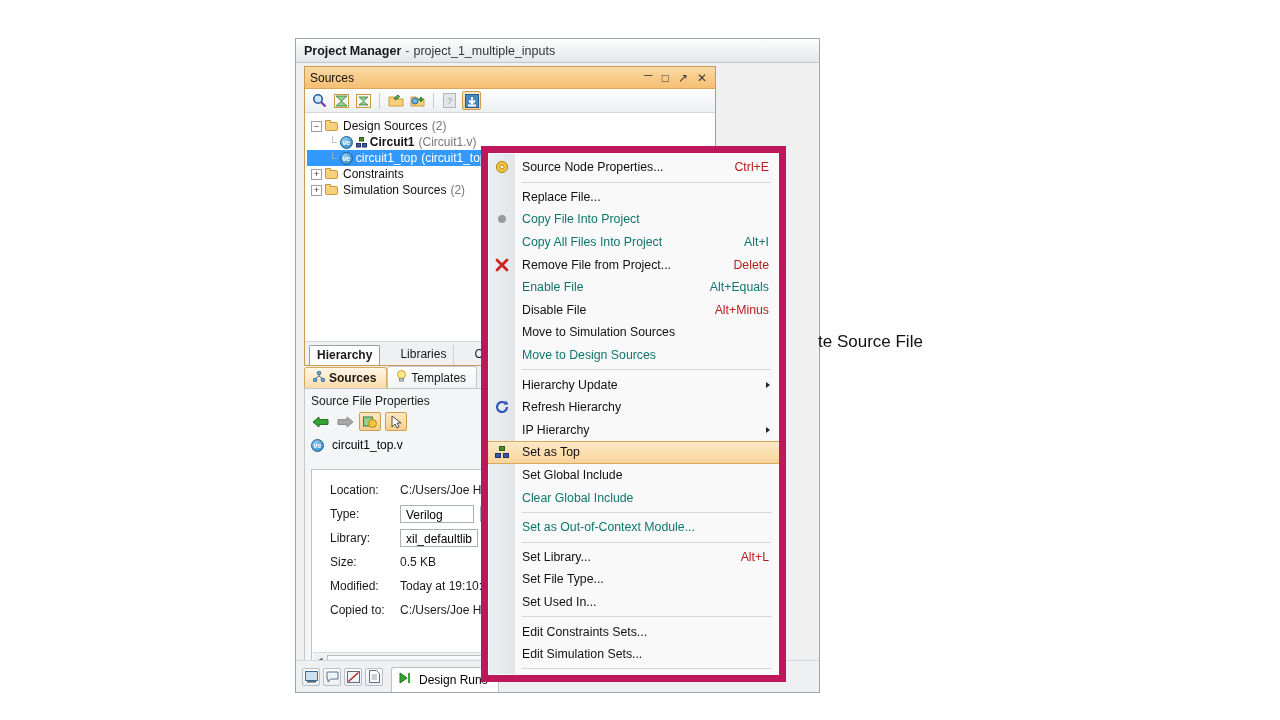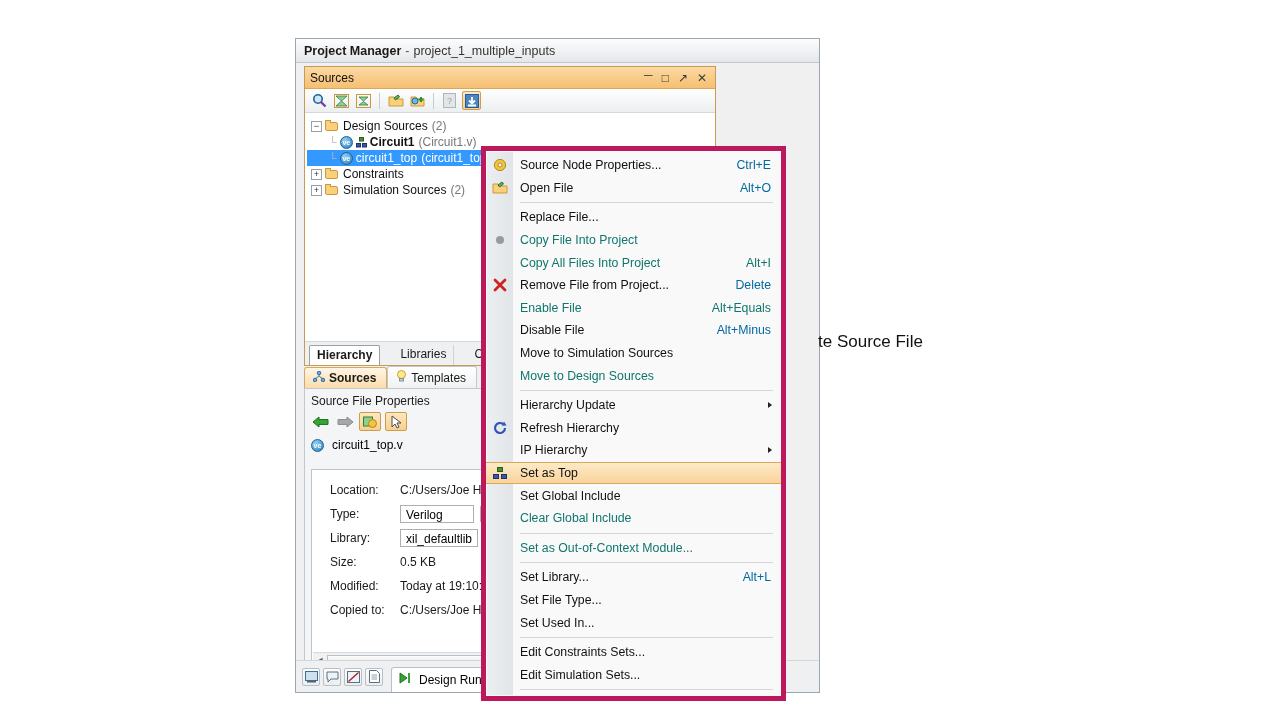--- a/index.html
+++ b/index.html
@@ -135,29 +135,29 @@
      border-top:1px solid #d4d8db;display:flex;align-items:center;padding-left:6px;box-sizing:border-box;}
   .bicon{width:18px;height:18px;border:1px solid #b9bfc4;background:linear-gradient(#fdfdfd,#eceff1);
      margin-right:3px;display:flex;align-items:center;justify-content:center;box-sizing:border-box;border-radius:2px;}
   #design-runs-tab{display:flex;align-items:center;gap:6px;margin-left:5px;background:#fff;
      border:1px solid #b9bfc4;border-bottom:none;border-radius:3px 3px 0 0;padding:4px 10px 5px 7px;
      font-size:12px;align-self:flex-end;}
 
   
   #ctxmenu{
     position:absolute;left:481px;top:146px;width:305px;
-    background:#f9f9f9;border:5px solid #be185d;box-sizing:border-box;
+    background:#f9f9f9;border:7px solid #be185d;box-sizing:border-box;
     padding:3px 0;z-index:50;
   }
   #ctx-gutter{position:absolute;left:1px;top:1px;bottom:1px;width:26px;
      background:linear-gradient(90deg,#eceff1,#e2e5e8);}
   .mi{position:relative;display:flex;align-items:center;height:22.6px;
       padding-left:34px;padding-right:10px;font-size:12.3px;color:#111;box-sizing:border-box;z-index:2;}
   .mi .mlabel{flex:1;white-space:nowrap;}
-  .mi .maccel{color:#0369a1;white-space:nowrap;font-size:12.3px;}
+  .mi .maccel{color:#b91c1c;white-space:nowrap;font-size:12.3px;}
   .mi.disabled .mlabel,.mi.disabled .maccel{color:#0f766e;}
   .mi.hl{background:linear-gradient(#fde9c7,#f9d49b);border:1px solid #d9a85a;
          border-left:none;border-right:none;}
   .mi .micon{position:absolute;left:6px;top:50%;transform:translateY(-50%);
      width:16px;height:16px;display:flex;align-items:center;justify-content:center;z-index:3;}
   .msep{height:1px;background:#d4d7da;margin:3px 8px 3px 34px;position:relative;z-index:2;}
   .marrow{position:absolute;right:9px;top:50%;transform:translateY(-50%);
      width:0;height:0;border-left:4px solid #222;border-top:3.5px solid transparent;
      border-bottom:3.5px solid transparent;}
 
@@ -415,30 +415,20 @@
       <div class="mi">
         <span class="micon">
           <svg width="15" height="14" viewBox="0 0 15 14">
             <circle cx="7" cy="7" r="5.6" fill="#f2c33c" stroke="#b3891f"></circle>
             <circle cx="7" cy="7" r="2" fill="#fff" stroke="#b3891f"></circle>
           </svg>
         </span>
         <span class="mlabel">Source Node Properties...</span>
         <span class="maccel">Ctrl+E</span>
       </div>
-      <div class="mi">
-        <span class="micon">
-          <svg width="16" height="14" viewBox="0 0 16 14">
-            <path d="M1 3h5l1.5 2H15v7H1z" fill="#fbd07a" stroke="#c99a3c"></path>
-            <path d="M6 4l4-3 1.5 2-4 3z" fill="#5db85d" stroke="#2f6f2f"></path>
-          </svg>
-        </span>
-        <span class="mlabel">Open File</span>
-        <span class="maccel">Alt+O</span>
-      </div>
       <div class="msep"></div>
       <div class="mi">
         <span class="mlabel">Replace File...</span>
       </div>
       <div class="mi disabled">
         <span class="micon">
           <svg width="10" height="10" viewBox="0 0 10 10">
             <circle cx="5" cy="5" r="4" fill="#9a9a9a"></circle>
           </svg>
         </span>

